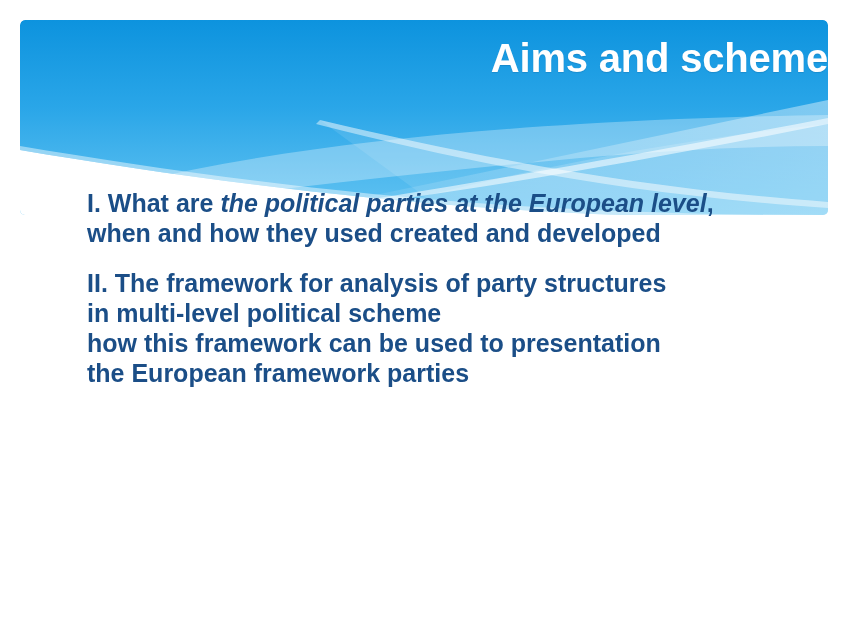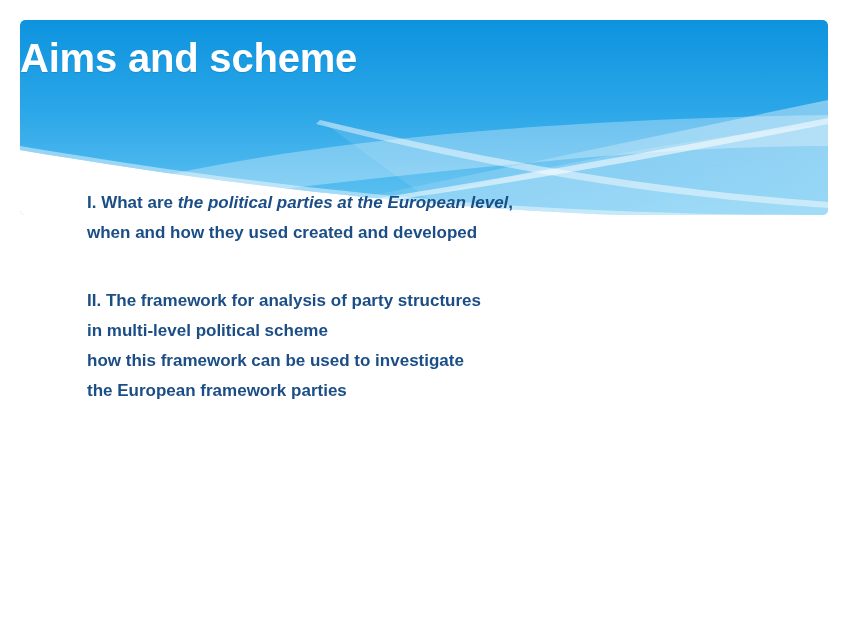--- a/index.html
+++ b/index.html
@@ -39,21 +39,21 @@
     width: 808px;
     height: 195px;
   }
 
   
   #title-block {
     position: absolute;
     left: 20px;
     top: 30px;
     width: 808px;
-    text-align: left;
+    text-align: right;
     pointer-events: none;
   }
   .title-line {
     color: #ffffff;
     font-family: "Liberation Sans", sans-serif;
     font-weight: bold;
     font-size: 40px;
     line-height: 57px;
     letter-spacing: -0.2px;
     text-shadow: 0 1px 1px rgba(0, 60, 110, 0.18);
@@ -62,28 +62,28 @@
 
   
   #body-block {
     position: absolute;
     left: 87px;
     top: 188px;
     width: 700px;
     color: #1b4e87;
     font-family: "Liberation Sans", sans-serif;
     font-weight: bold;
-    font-size: 17px;
+    font-size: 25px;
     line-height: 30px;
   }
   .para {
     margin: 0;
   }
   .para + .para {
-    margin-top: 38px;
+    margin-top: 20px;
   }
   .line {
     white-space: pre-wrap;
   }
   .italic {
     font-style: italic;
     font-weight: bold;
   }
 </style>
 </head>
@@ -148,18 +148,18 @@
   </div>
 
   <div id="body-block">
     <div class="para" id="para-0">
         <div class="line"><span>I. What are </span><span class="italic">the political parties at the European level</span><span>,</span></div>
         <div class="line"><span>when and how they used created and developed</span></div>
       </div>
     <div class="para" id="para-1">
         <div class="line"><span>II. The framework for analysis of party structures</span></div>
         <div class="line"><span>in multi-level political scheme</span></div>
-        <div class="line"><span>how this framework can be used to investigate</span></div>
+        <div class="line"><span>how this framework can be used to presentation</span></div>
         <div class="line"><span>the European framework parties</span></div>
       </div>
   </div>
 
 </div>
 
 </body></html>

